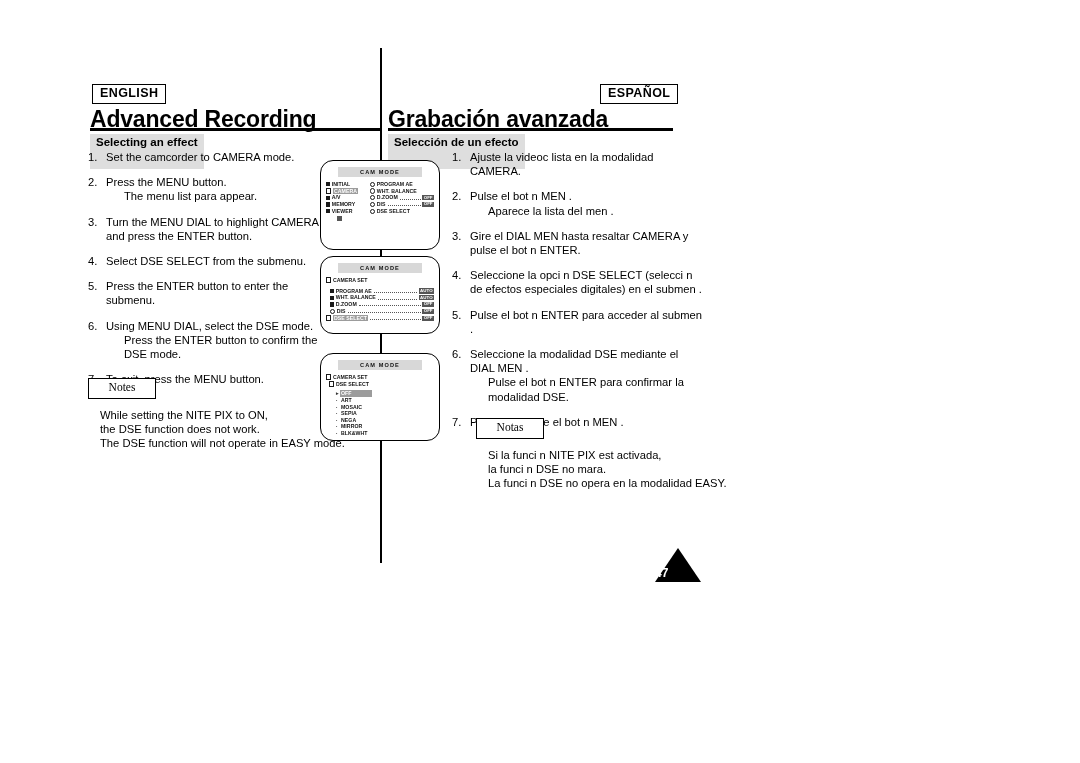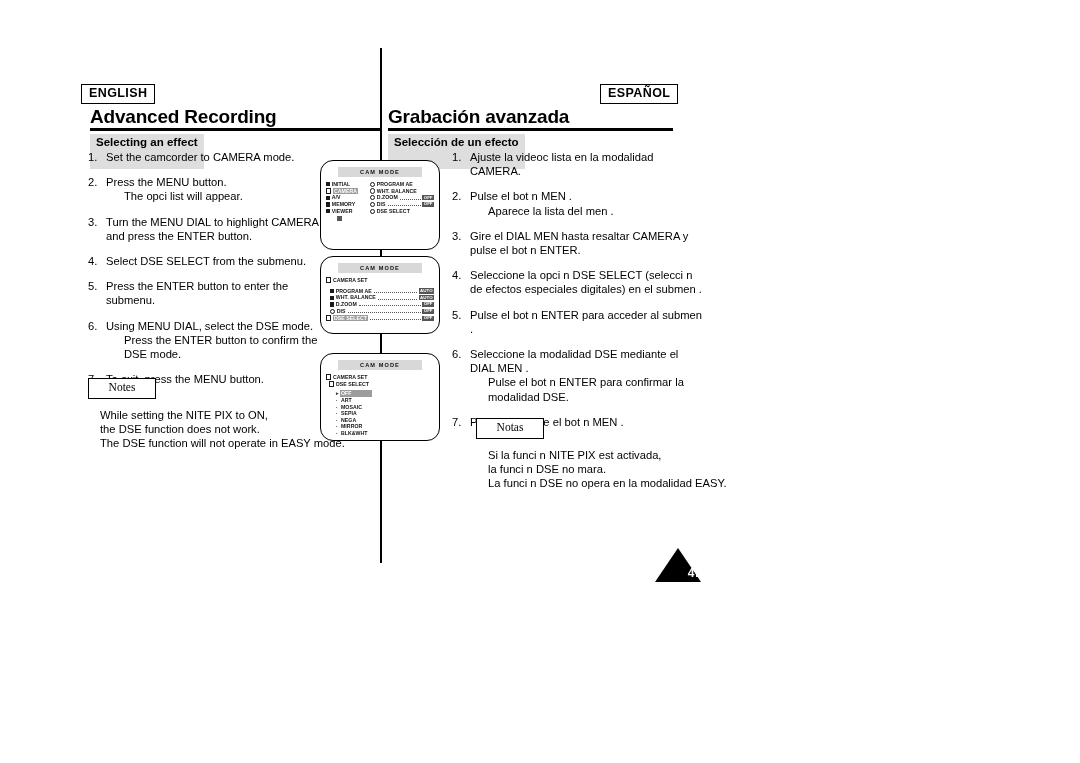--- a/index.html
+++ b/index.html
@@ -28,27 +28,27 @@
   .lang-badge {
     position: absolute;
     border: 1px solid #000;
     font-size: 12.5px;
     font-weight: bold;
     letter-spacing: .4px;
     padding: 2px 7px 3px 7px;
     line-height: 1;
     background: #fff;
   }
-  #lang-en { left: 81px;  top: 84px; }
+  #lang-en { left: 92px;  top: 84px; }
   #lang-es { left: 600px; top: 84px; }
 
   
   .section-title {
     position: absolute;
-    font-size: 19px;
+    font-size: 23px;
     font-weight: bold;
     letter-spacing: -0.2px;
     white-space: nowrap;
   }
   #title-en { left: 90px;  top: 106px; }
   #title-es { left: 388px; top: 106px; }
 
   .title-rule {
     position: absolute;
     height: 3px; background: #000;
@@ -235,21 +235,21 @@
   #page-num .tri {
     position: absolute; inset: 0;
     width: 0; height: 0;
     border-left: 23px solid transparent;
     border-right: 23px solid transparent;
     border-bottom: 34px solid #000;
   }
   #page-num .txt {
     position: absolute;
     left: 0; right: 0; bottom: 2px;
-    text-align: right;
+    text-align: left;
     color: #fff;
     font-size: 12px;
     font-weight: bold;
   }
 </style>
 </head>
 <body>
 
 <div id="page">
 
@@ -261,21 +261,21 @@
   <div class="subhead" id="sub-en">Selecting an effect</div>
 
   <div class="steps" id="steps-en">
     <div class="step">
       <span class="num">1.</span>
       <span class="body"><span>Set the camcorder to CAMERA mode.</span></span>
     </div>
     <div class="step">
       <span class="num">2.</span>
       <span class="body"><span>Press the MENU button.</span>
-        <span class="sub">The opci list will appear.</span></span>
+        <span class="sub">The menu list para appear.</span></span>
     </div>
     <div class="step">
       <span class="num">3.</span>
       <span class="body"><span>Turn the MENU DIAL to highlight CAMERA and press the ENTER button.</span></span>
     </div>
     <div class="step">
       <span class="num">4.</span>
       <span class="body"><span>Select DSE SELECT from the submenu.</span></span>
     </div>
     <div class="step">

